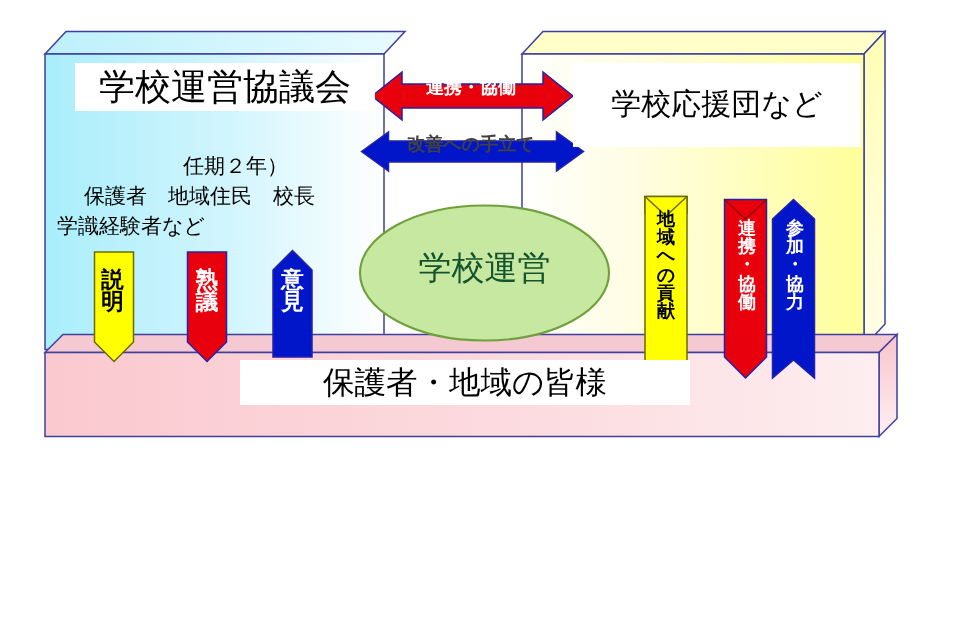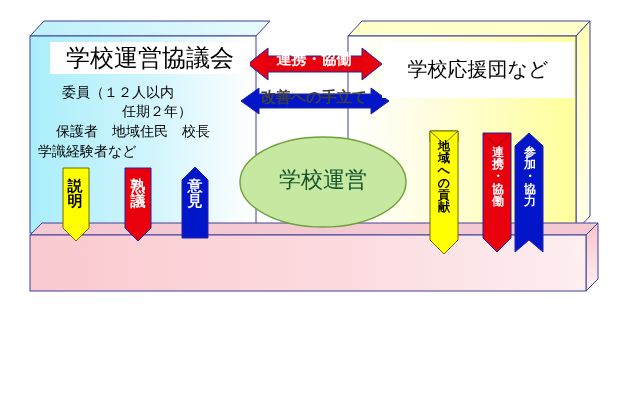--- a/index.html
+++ b/index.html
@@ -87,21 +87,21 @@
 
   
   .acap {
     position: absolute;
     color: #ffffff;
     font-weight: bold;
     white-space: pre;
     text-align: center;
   }
   
-  .acap.h { font-size: 15px; }
+  .acap.h { font-size: 12px; }
   #cap-renkei-h  { left: 252px; top: 50px;  width: 124px; }
   #cap-kaizen-h  { left: 246px; top: 88px;  width: 136px; }
 
   
   .acap.v {
     font-size: 15px;
     line-height: 1.02;
     writing-mode: horizontal-tb;
   }
   .acap.v span { display: block; }
@@ -187,31 +187,31 @@
     <polyline points="430,131 444,144 458,131" fill="none" stroke="#6b6b00" stroke-width="1"></polyline>
 
     <polygon points="483,133 511,133 511,238 497,252 483,238" fill="#e8000d" stroke="#2222aa" stroke-width="1"></polygon>
     <polyline points="483,133 497,146 511,133" fill="none" stroke="#9b0009" stroke-width="1"></polyline>
 
     <polygon points="515,252 515,146 529,133 543,146 543,252 529,240" fill="#0016c8" stroke="#2222aa" stroke-width="1"></polygon>
   </svg>
 
   <div class="banner" id="title-left">学校運営協議会</div>
 
-  <div class="txt detail" id="d1">委員（１２人以内</div>
   <div class="txt detail" id="d2">任期２年）</div>
   <div class="txt detail" id="d3">保護者　地域住民　校長</div>
   <div class="txt detail" id="d4">学識経験者など</div>
 
   <div class="banner" id="title-right">
     <span>学校応援団など</span>
   </div>
 
   <div class="txt" id="ellipse-label">学校運営</div>
 
+  <div class="banner" id="title-bottom">保護者・地域の皆様</div>
 
   <div class="acap h" id="cap-renkei-h" style="color: rgb(255, 255, 255);">連携・協働</div>
   <div class="acap h" id="cap-kaizen-h" style="color: #404040;">改善への手立て</div>
 
   <div class="acap v" id="cap-setsumei" style="color: rgb(0, 0, 0);"><span>説</span><span>明</span></div>
   <div class="acap v" id="cap-jukugi" style="color: rgb(255, 255, 255);"><span>熟</span><span>議</span></div>
   <div class="acap v" id="cap-iken" style="color: rgb(255, 255, 255);"><span>意</span><span>見</span></div>
 
   <div class="acap v small" id="cap-kouken" style="color: rgb(0, 0, 0);"><span>地</span><span>域</span><span>へ</span><span>の</span><span>貢</span><span>献</span></div>
   <div class="acap v small" id="cap-renkei-v" style="color: rgb(255, 255, 255);"><span>連</span><span>携</span><span>・</span><span>協</span><span>働</span></div>

